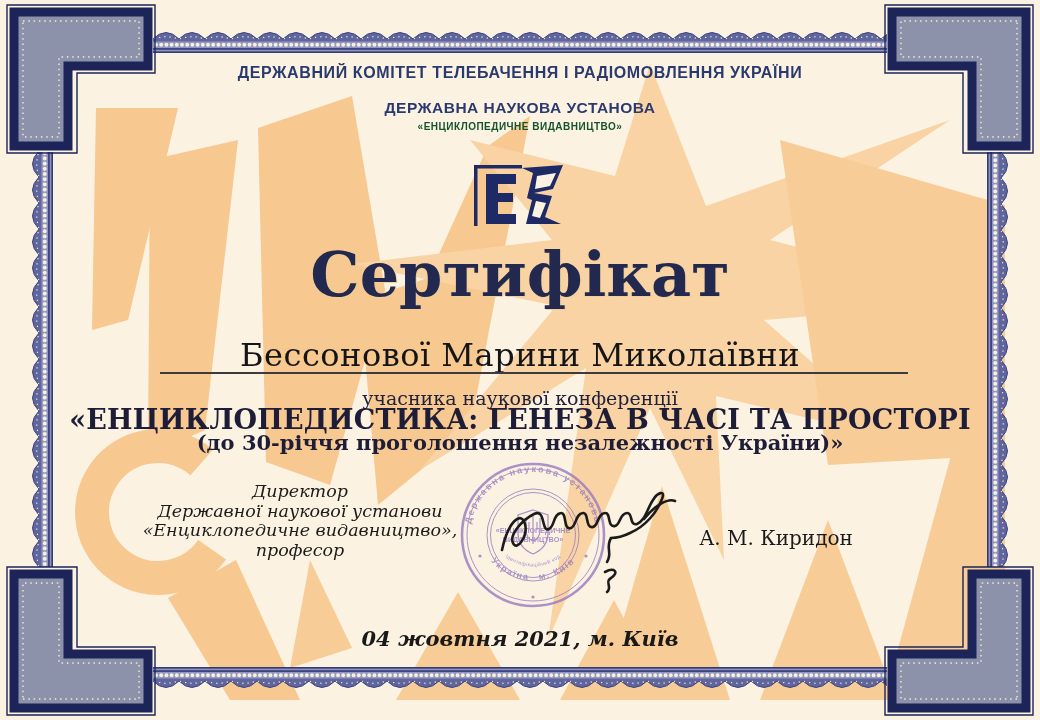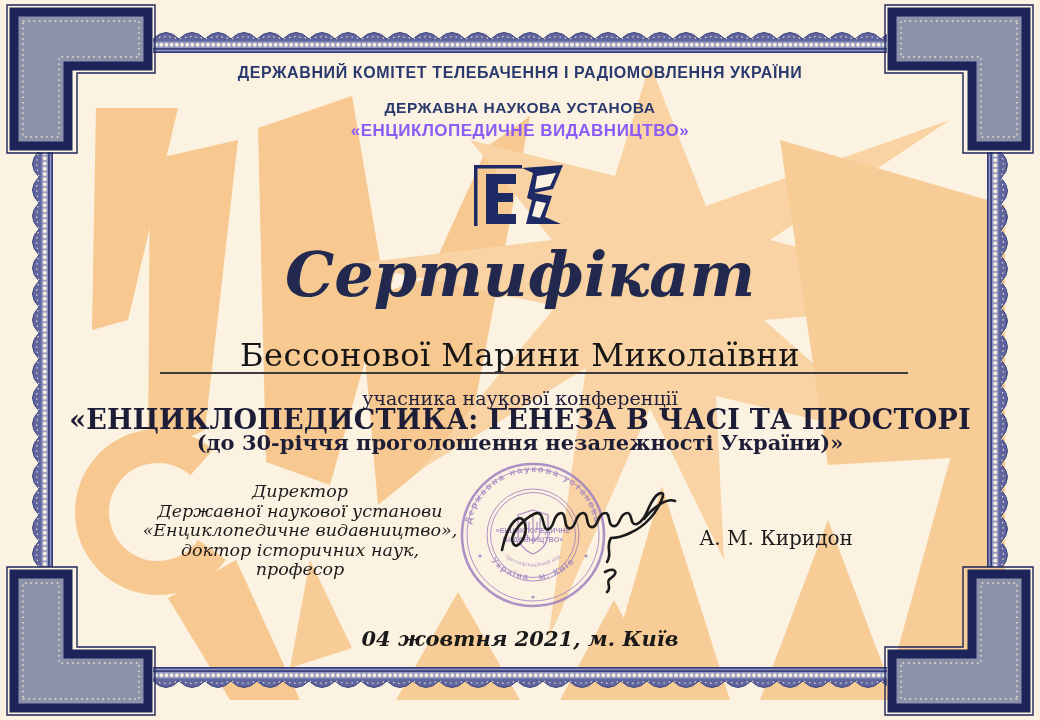--- a/index.html
+++ b/index.html
@@ -18,22 +18,22 @@
   .b-bottom{left:153px;top:667px;transform:scaleY(-1);}
   .b-left{left:32px;top:567px;transform:rotate(-90deg);transform-origin:0 0;}
   .b-right{left:1008px;top:152px;transform:rotate(90deg);transform-origin:0 0;}
   
   .ctr{position:absolute;left:0;width:1040px;text-align:center;}
   .hdr1{top:64px;font-family:"Liberation Sans",sans-serif;font-weight:bold;
         font-size:16px;letter-spacing:.6px;color:#2b3a6e;}
   .hdr2{top:99px;font-family:"Liberation Sans",sans-serif;font-weight:bold;
         font-size:15.5px;letter-spacing:.5px;color:#2b3a6e;}
   .hdr3{top:121px;font-family:"Liberation Sans",sans-serif;font-weight:bold;
-        font-size:17px;letter-spacing:.5px;color:#8b5cf6;}
-  .title{top:238px;font-size:62px;font-style:italic;font-weight:bold;color:#23284f;
+        font-size:10px;letter-spacing:.5px;color:#14532d;}
+  .title{top:238px;font-size:62px;font-weight:bold;color:#23284f;
          text-shadow:1px 1px 0 rgba(238,206,152,.9);}
   .recipient{top:336px;font-size:32px;color:#151515;letter-spacing:.5px;}
   .rule{position:absolute;left:160px;top:372px;width:748px;height:0;
         border-top:2px solid #3c3c3c;}
   .subtitle{top:387px;font-size:19px;color:#21213c;}
   .conf1{top:404px;font-size:27px;font-weight:bold;color:#1d1d38;letter-spacing:.2px;}
   .conf2{top:430px;font-size:21px;font-weight:bold;color:#1d1d38;}
   .director{position:absolute;left:140px;top:482px;width:320px;text-align:center;
             font-style:italic;font-size:17.5px;line-height:19.5px;color:#1b1b1b;}
   .kyrydon{position:absolute;left:676px;top:526px;width:200px;text-align:center;
@@ -148,21 +148,20 @@
   <div class="rule"></div>
 
   <div class="ctr subtitle" style="position:absolute;">учасника наукової конференції</div>
   <div class="ctr conf1" style="position:absolute;">«ЕНЦИКЛОПЕДИСТИКА: ҐЕНЕЗА В ЧАСІ ТА ПРОСТОРІ</div>
   <div class="ctr conf2" style="position:absolute;">(до 30-річчя проголошення незалежності України)»</div>
 
   <div class="director">
     <div>Директор</div>
     <div>Державної наукової установи</div>
     <div>«Енциклопедичне видавництво»,</div>
-    <div>доктор історичних наук,</div>
     <div>професор</div>
   </div>
 
   <svg class="abs seal" width="150" height="150" viewBox="0 0 150 150" style="left:458px;top:460px;">
     <defs>
       <path id="sealtop" d="M 12,75 A 63,63 0 0 1 138,75"></path>
       <path id="sealbot" d="M 20,78 A 57,57 0 0 0 130,78"></path>
       <path id="sealmid" d="M 34,80 A 45,45 0 0 0 116,80"></path>
     </defs>
     <g stroke="#9a7dbf" fill="none">

